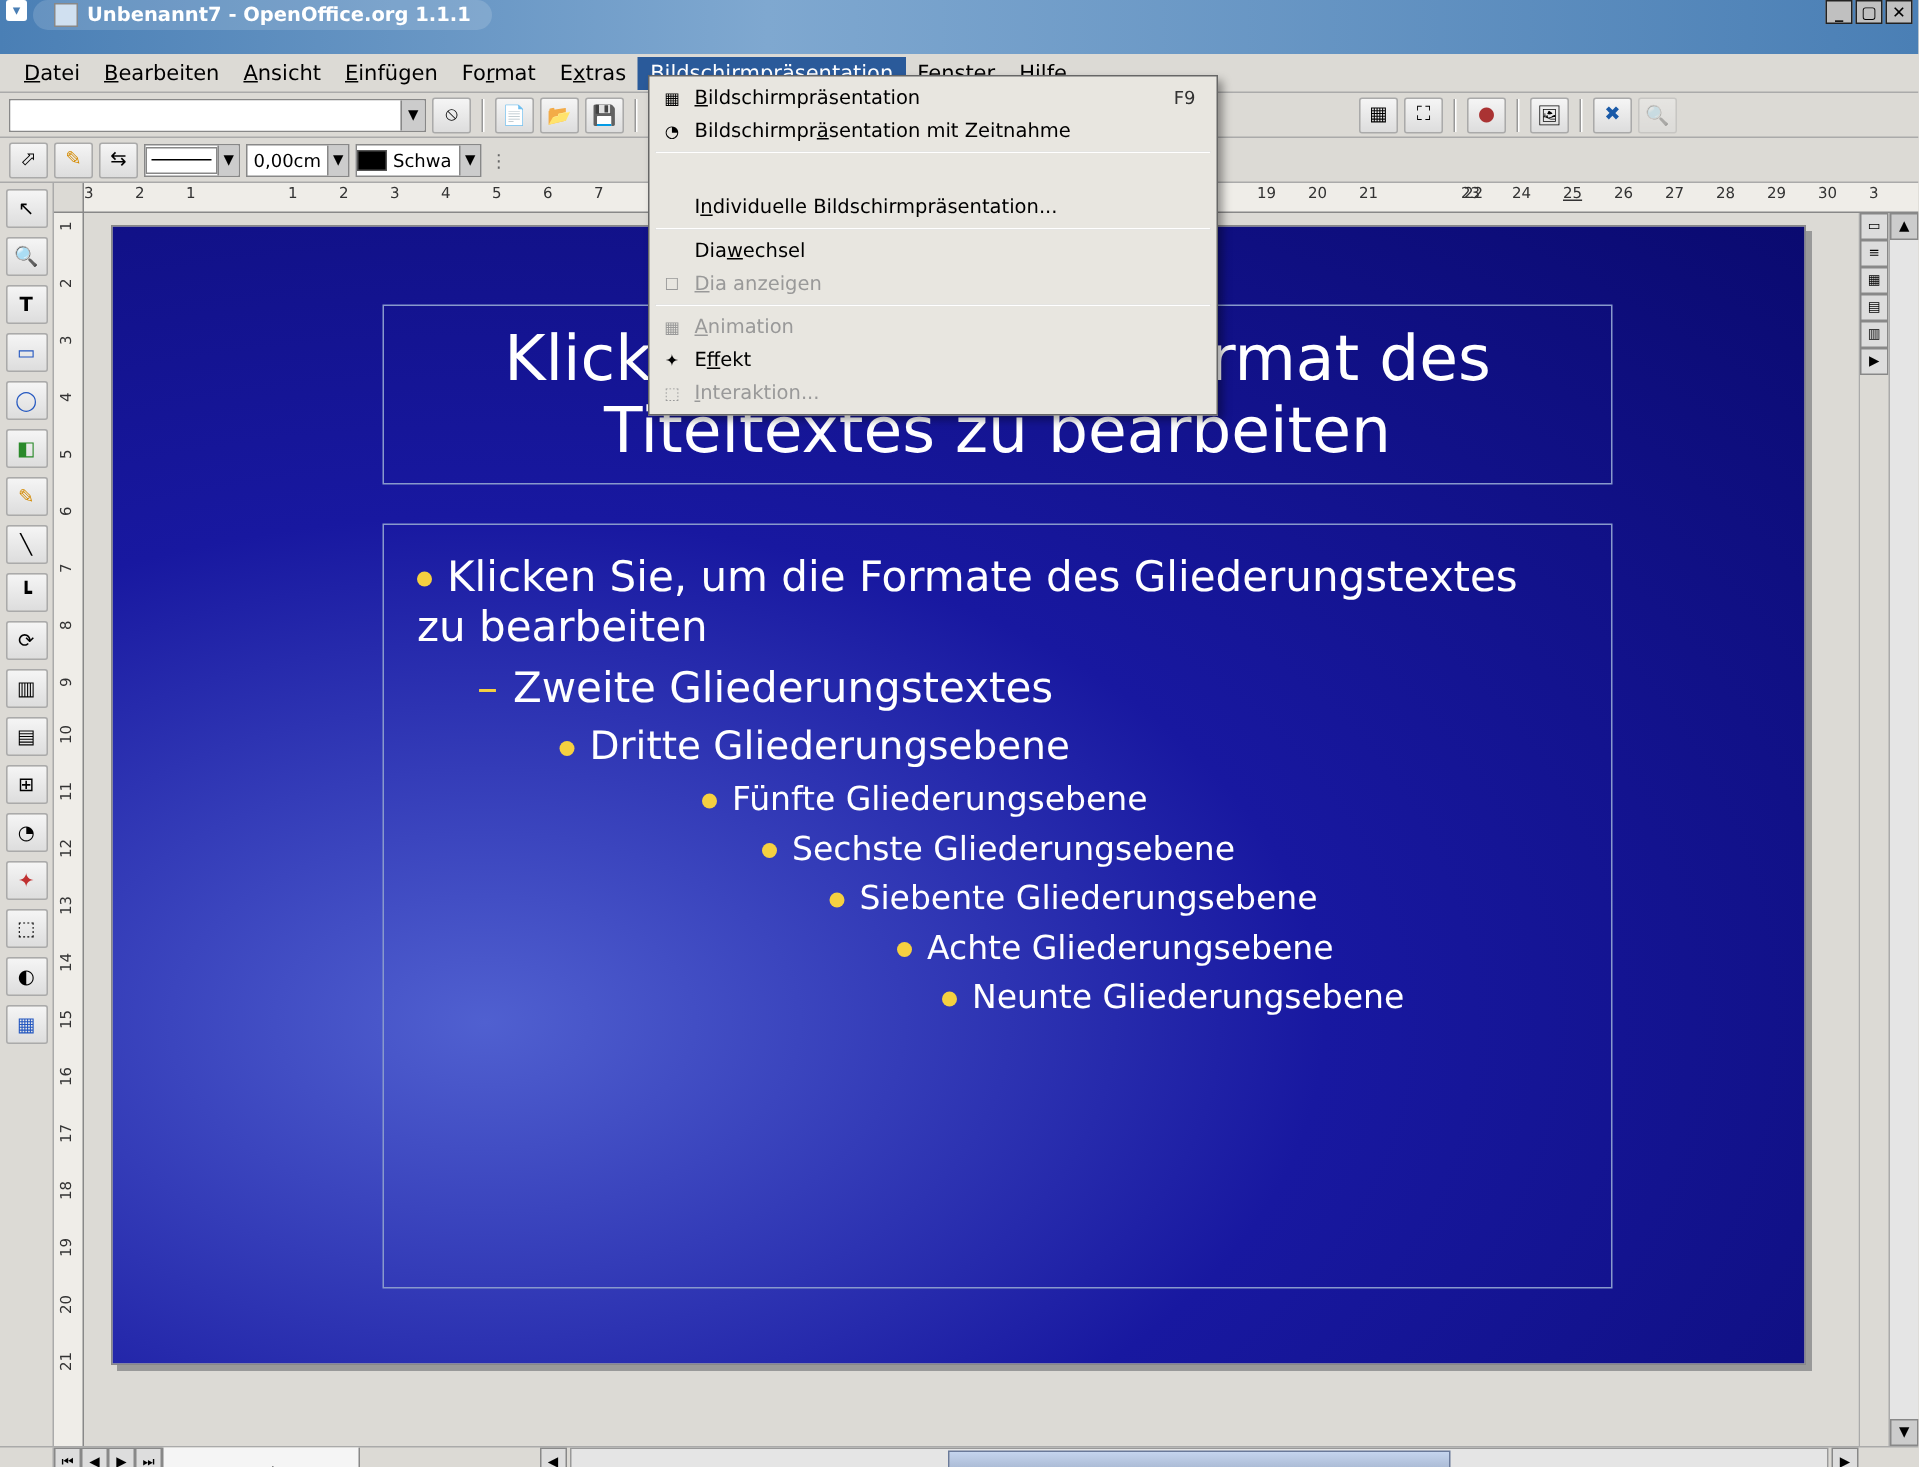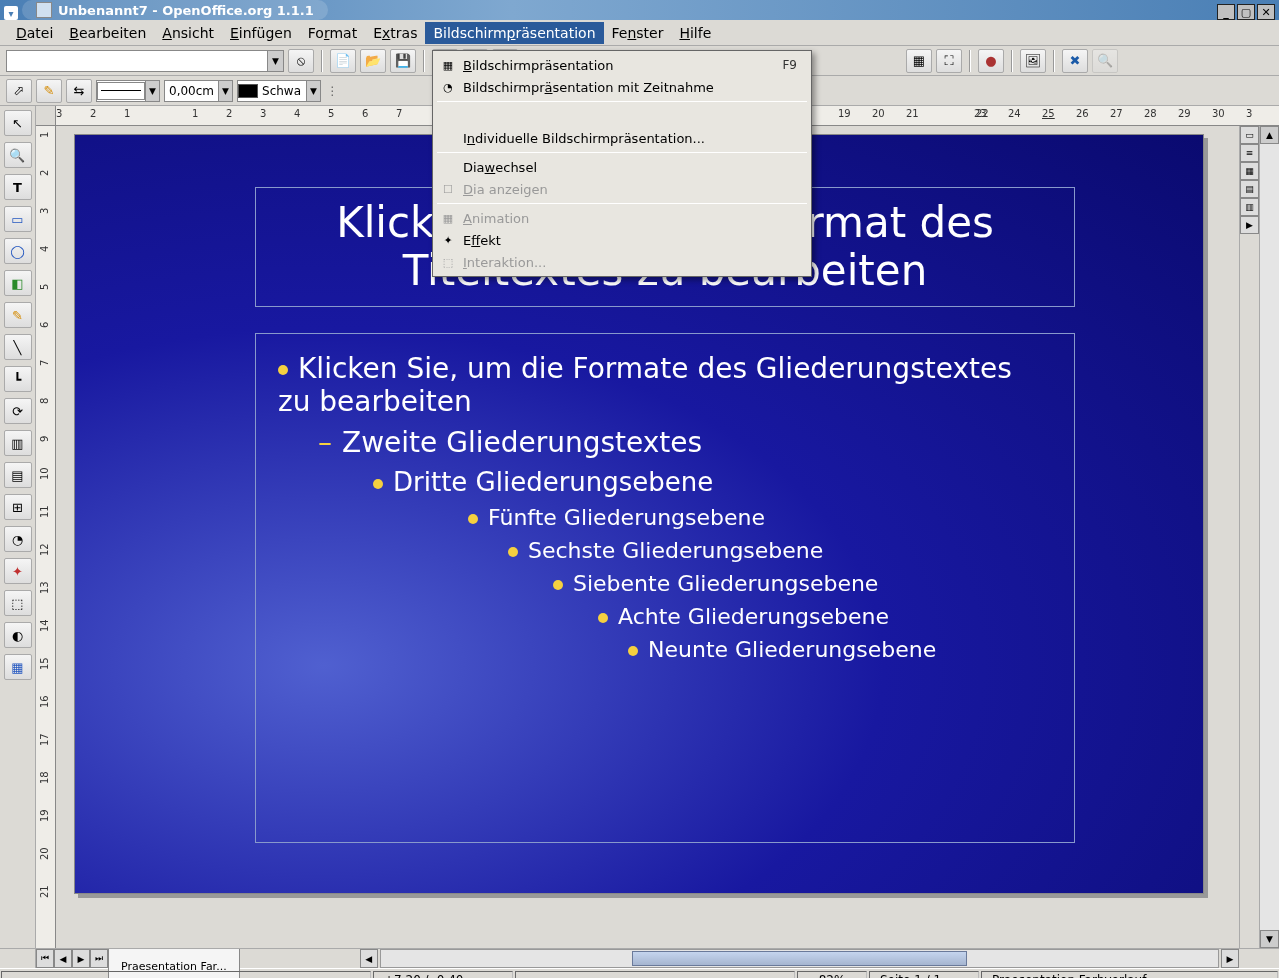--- a/index.html
+++ b/index.html
@@ -1,19 +1,19 @@
 <!DOCTYPE html>
 <html><head>
 <meta charset="utf-8">
 <style>
 * { box-sizing: border-box; margin: 0; padding: 0; font-family: "DejaVu Sans", Arial, sans-serif; }
 body { background: #dcdad5; width: 1279px; height: 978px; overflow: hidden; font-size: 13px; }
 
 
-.titlebar { height: 20px; background: linear-gradient(to right, #4a7fb5, #7fa8d0 40%, #4a7fb5); display: flex; align-items: flex-end; padding: 0 4px; color: #fff; }
+.titlebar { height: 36px; background: linear-gradient(to right, #4a7fb5, #7fa8d0 40%, #4a7fb5); display: flex; align-items: flex-start; padding: 0 4px; color: #fff; }
 .titlebar .sysicon { width: 14px; height: 14px; background: #fff; border-radius: 2px; margin-right: 4px; display:flex;align-items:center;justify-content:center; }
 .titlebar .sysicon::after{content:"▾";color:#4a7fb5;font-size:10px;}
 .titlebar .appicon { width:16px;height:16px;background:#d0e0f0;border:1px solid #888;margin-right:6px; }
 .titlebar .title { font-weight:bold; flex: 0 0 auto; }
 .titlebar .titlewrap { display:flex;align-items:center;background:rgba(255,255,255,0.15);border-radius:12px;padding:2px 14px; }
 .titlebar .spacer{flex:1;}
 .wbtn{width:18px;height:16px;border:1px solid #222;background:#c0c0c0;margin-left:2px;display:flex;align-items:center;justify-content:center;font-size:11px;font-weight:bold;color:#000;}
 
 
 .menubar{height:26px;background:#dcdad5;display:flex;align-items:center;padding:0 8px;border-bottom:1px solid #aaa;font-size:14px;}

